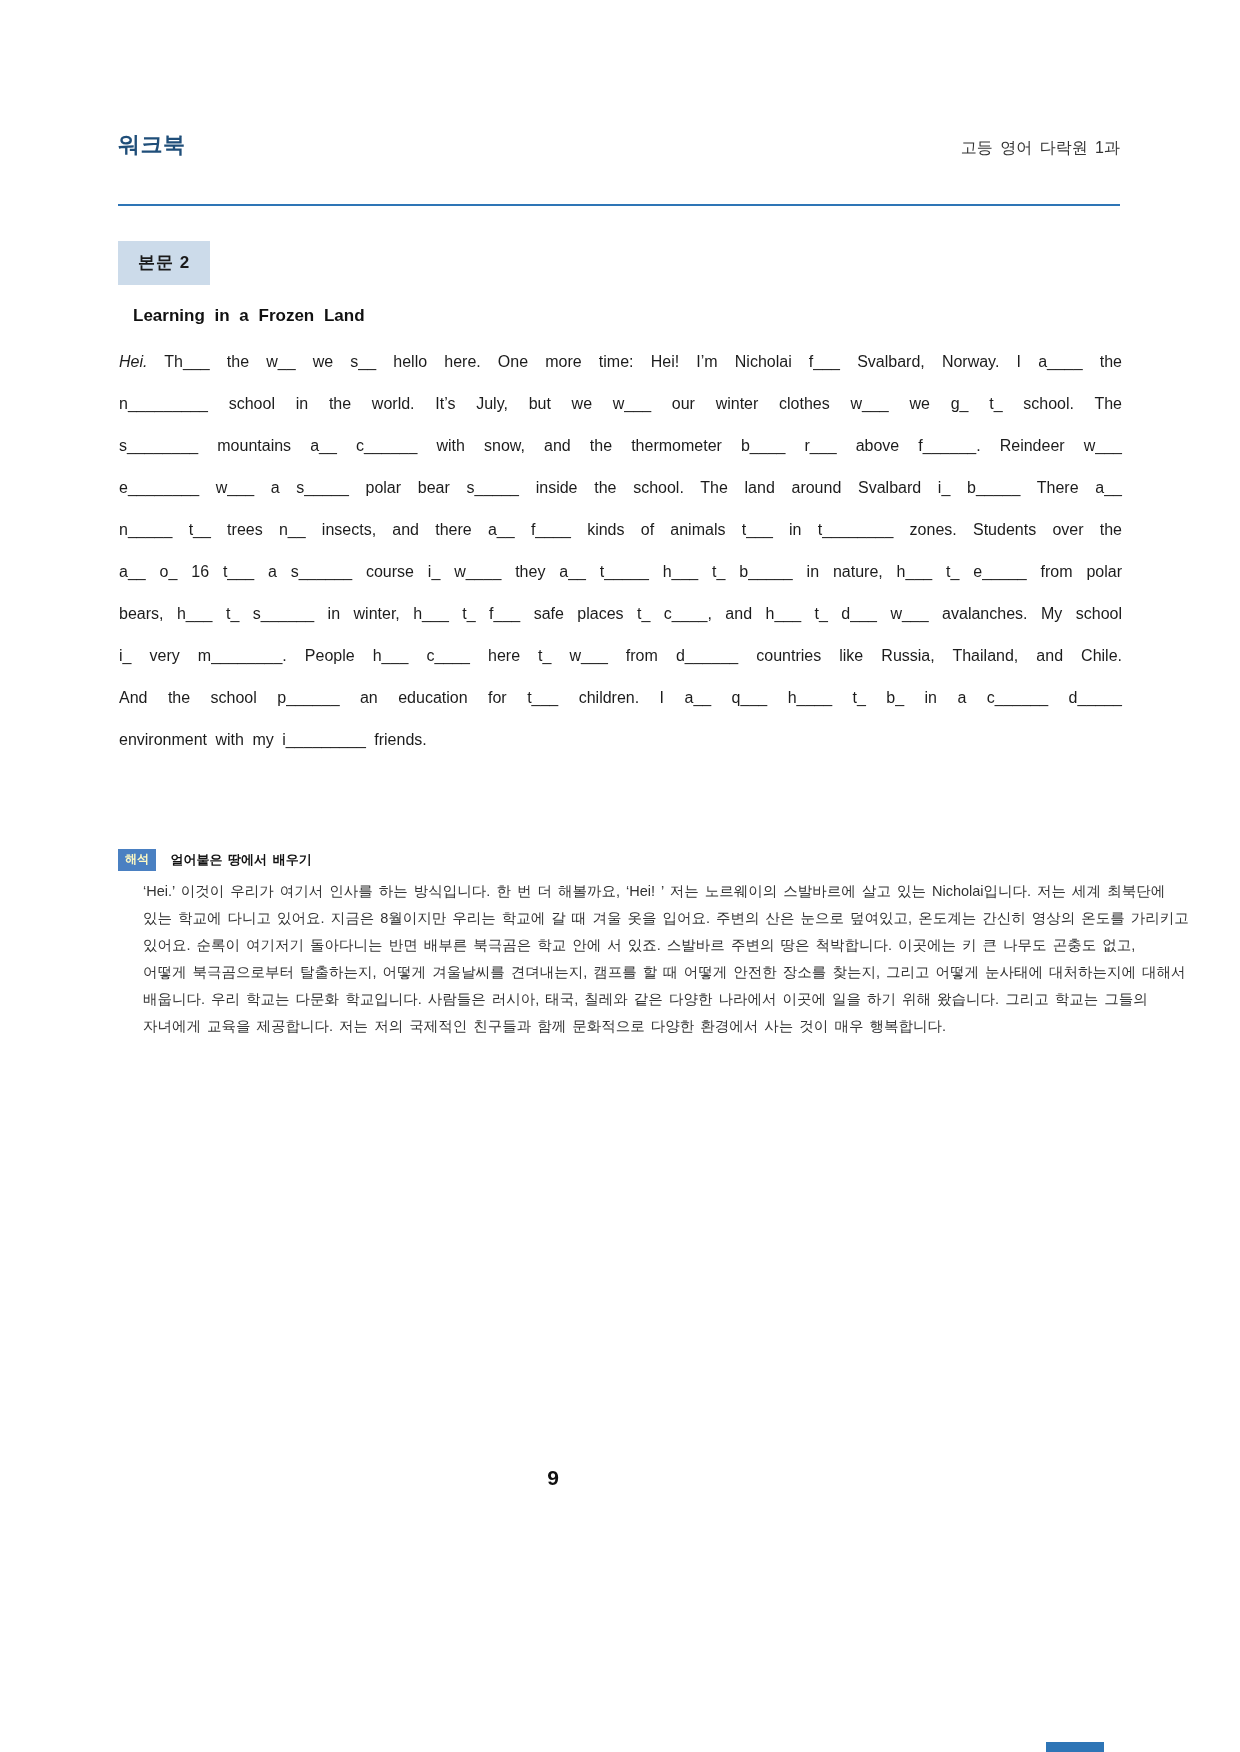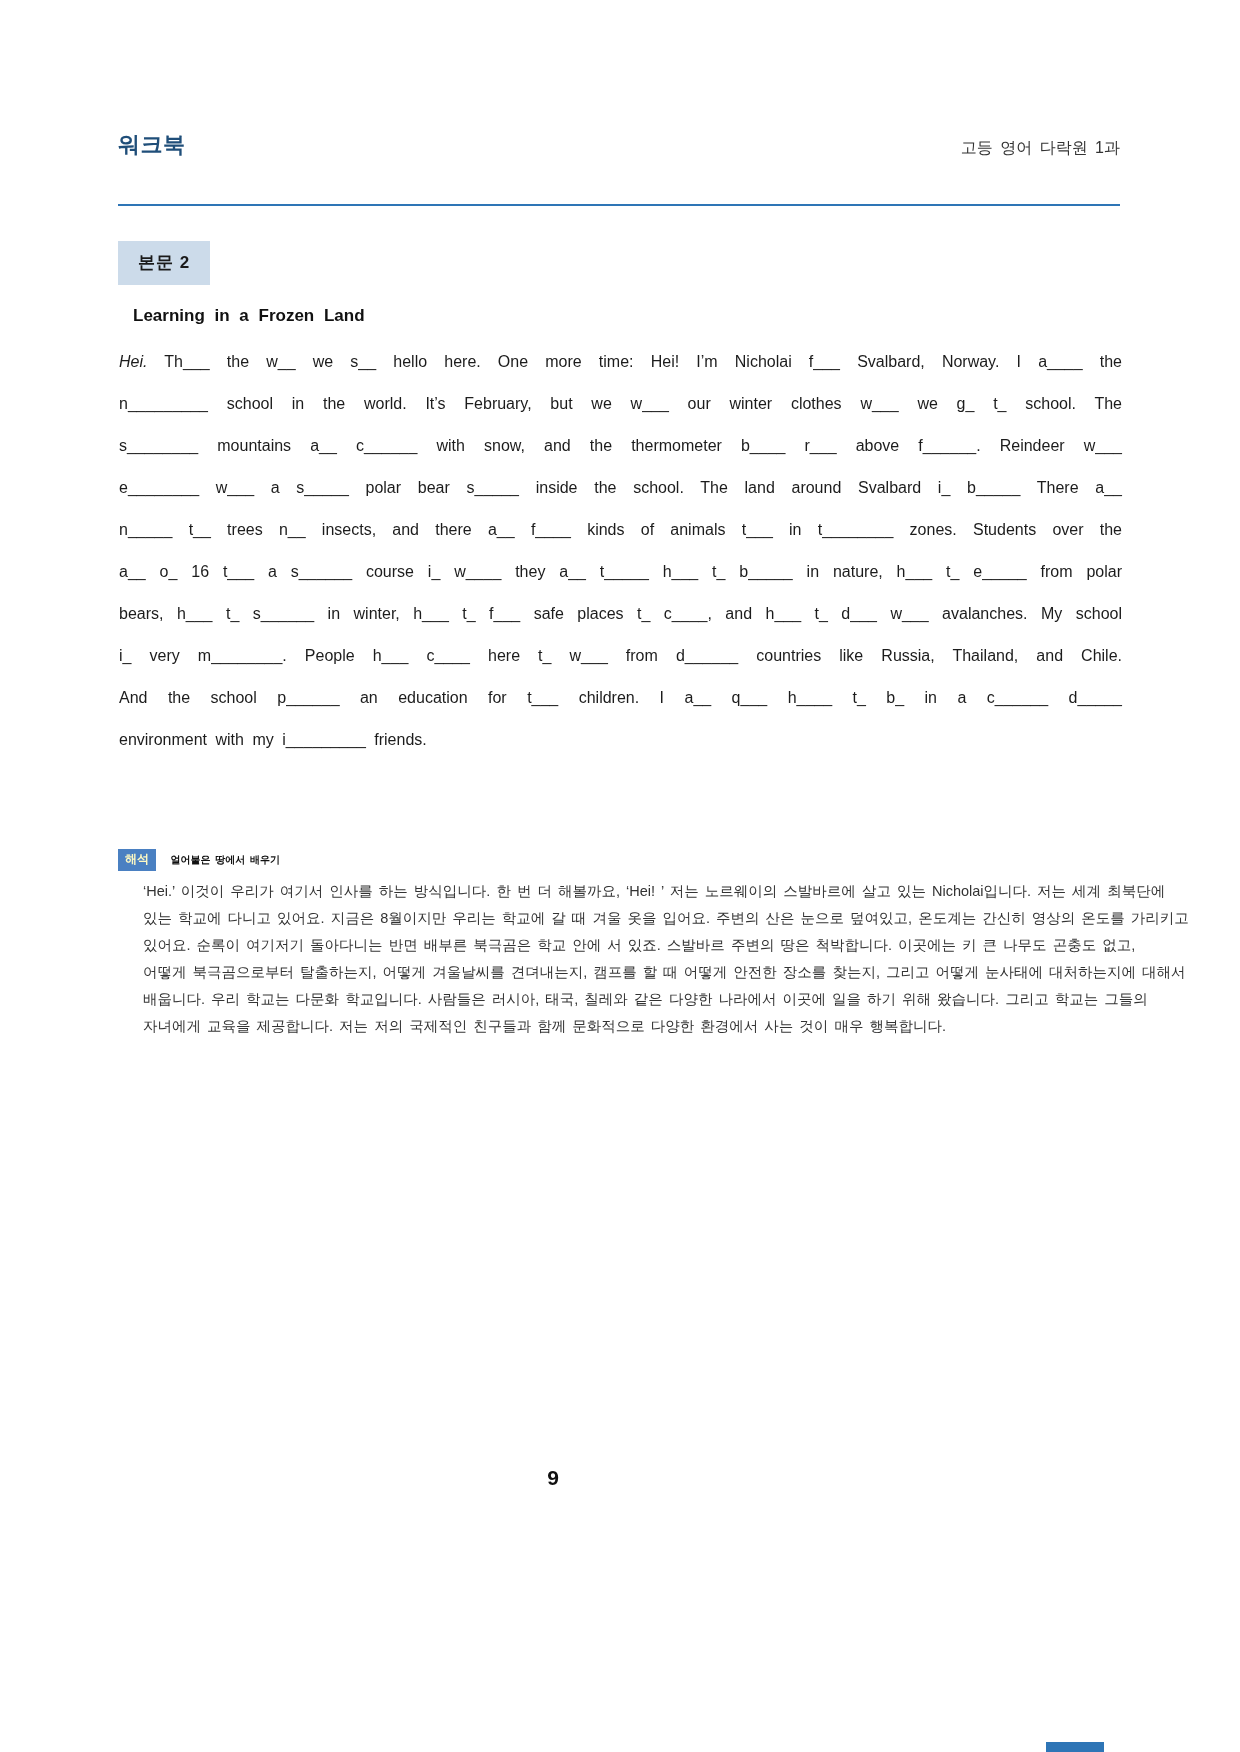--- a/index.html
+++ b/index.html
@@ -89,21 +89,21 @@
     background: #4a80c2;
     color: #fef9c3;
     font-size: 12px;
     font-weight: bold;
     padding: 2px 7px 3px 7px;
     vertical-align: middle;
   }
   .trans-title {
     display: inline-block;
     margin-left: 10px;
-    font-size: 10px;
+    font-size: 13px;
     font-weight: bold;
     color: #111;
     vertical-align: middle;
     word-spacing: 2px;
   }
   .translation {
     position: absolute;
     left: 143px; top: 878px;
     width: 980px;
     font-size: 14.5px;
@@ -147,21 +147,21 @@
   <div class="header-left">워크북</div>
   <div class="header-right">고등 영어 다락원 1과</div>
   <div class="header-divider"></div>
 
   <div class="badge-bonmun">본문 2</div>
 
   <div class="passage-title">Learning in a Frozen Land</div>
 
   <div class="passage">
     <div class="pline"><span class="it">Hei.</span> <span>Th___ the w__ we s__ hello here. One more time: Hei! I’m Nicholai f___ Svalbard, Norway. I a____ the</span></div>
-    <div class="pline">n_________ school in the world. It’s February, but we w___ our winter clothes w___ we g_ t_ school. The</div>
+    <div class="pline">n_________ school in the world. It’s July, but we w___ our winter clothes w___ we g_ t_ school. The</div>
     <div class="pline">s________ mountains a__ c______ with snow, and the thermometer b____ r___ above f______. Reindeer w___</div>
     <div class="pline">e________ w___ a s_____ polar bear s_____ inside the school. The land around Svalbard i_ b_____ There a__</div>
     <div class="pline">n_____ t__ trees n__ insects, and there a__ f____ kinds of animals t___ in t________ zones. Students over the</div>
     <div class="pline">a__ o_ 16 t___ a s______ course i_ w____ they a__ t_____ h___ t_ b_____ in nature, h___ t_ e_____ from polar</div>
     <div class="pline">bears, h___ t_ s______ in winter, h___ t_ f___ safe places t_ c____, and h___ t_ d___ w___ avalanches. My school</div>
     <div class="pline">i_ very m________. People h___ c____ here t_ w___ from d______ countries like Russia, Thailand, and Chile.</div>
     <div class="pline">And the school p______ an education for t___ children. I a__ q___ h____ t_ b_ in a c______ d_____</div>
     <div class="pline last">environment with my i_________ friends.</div>
   </div>
 

